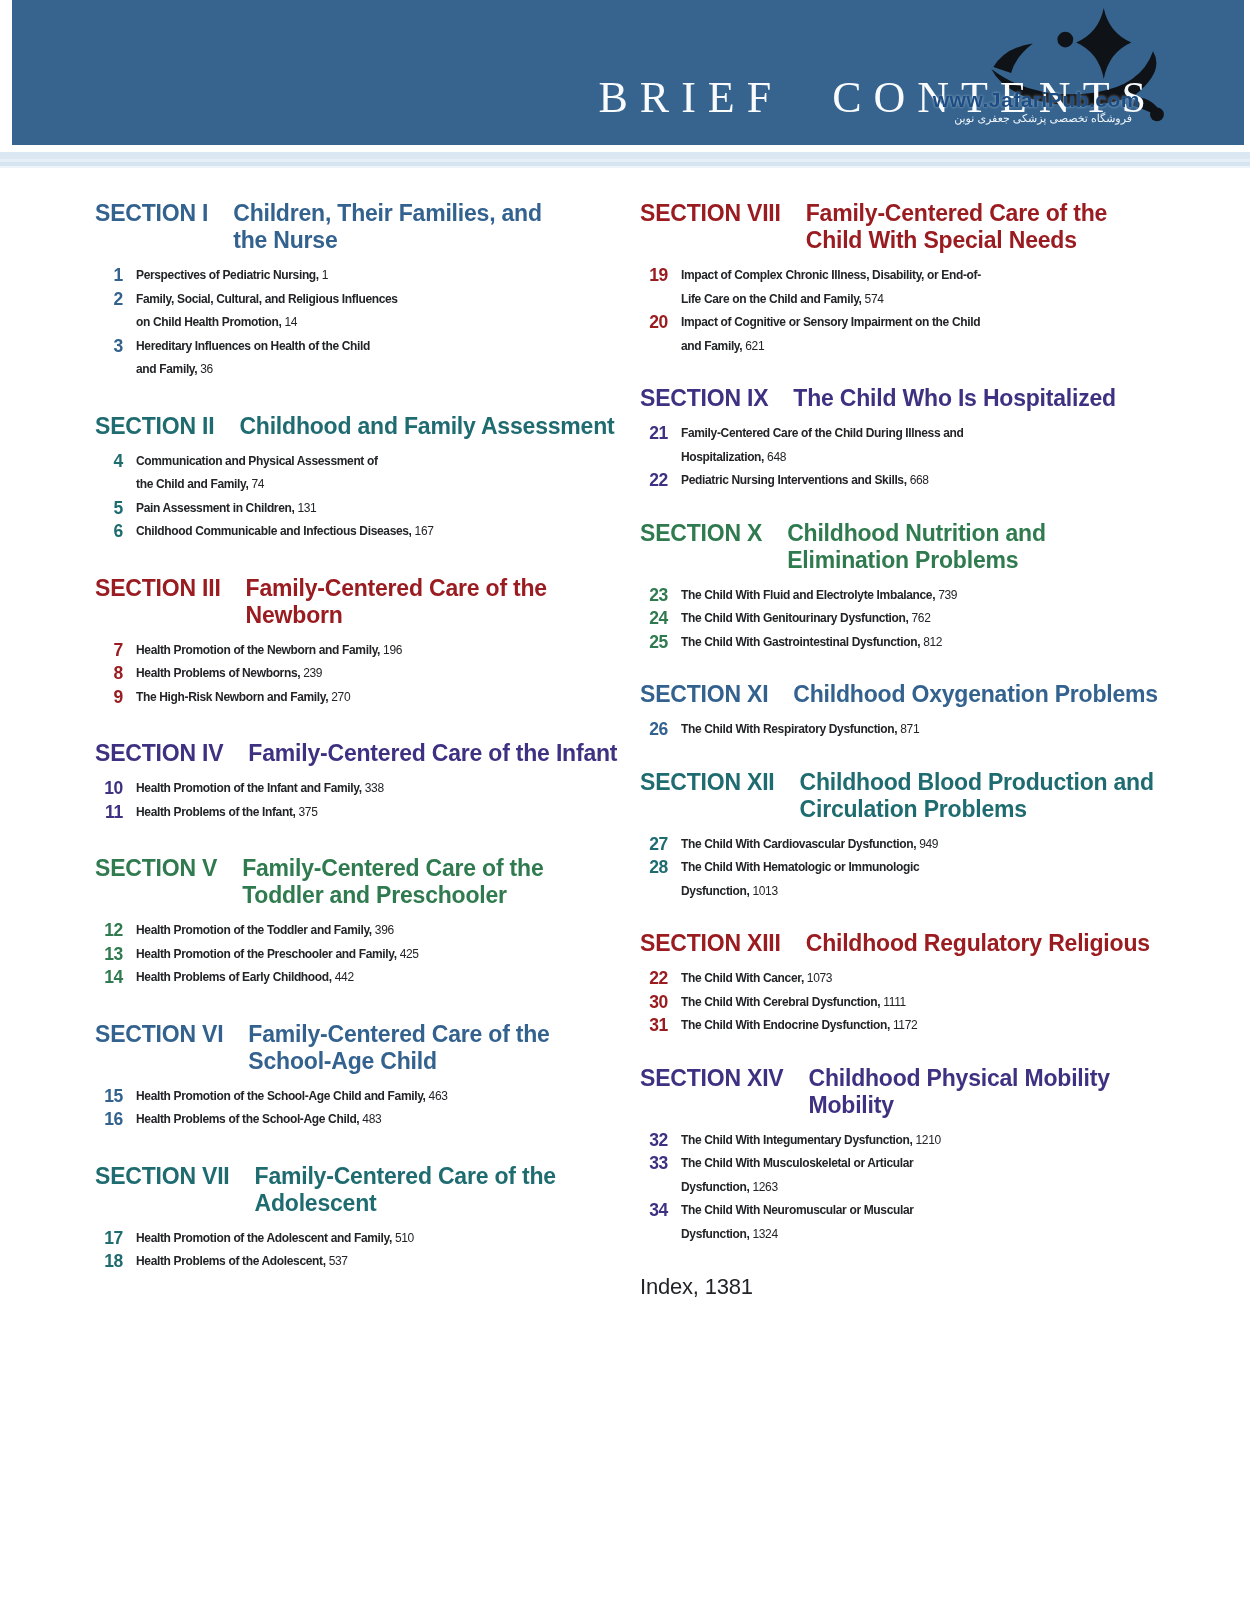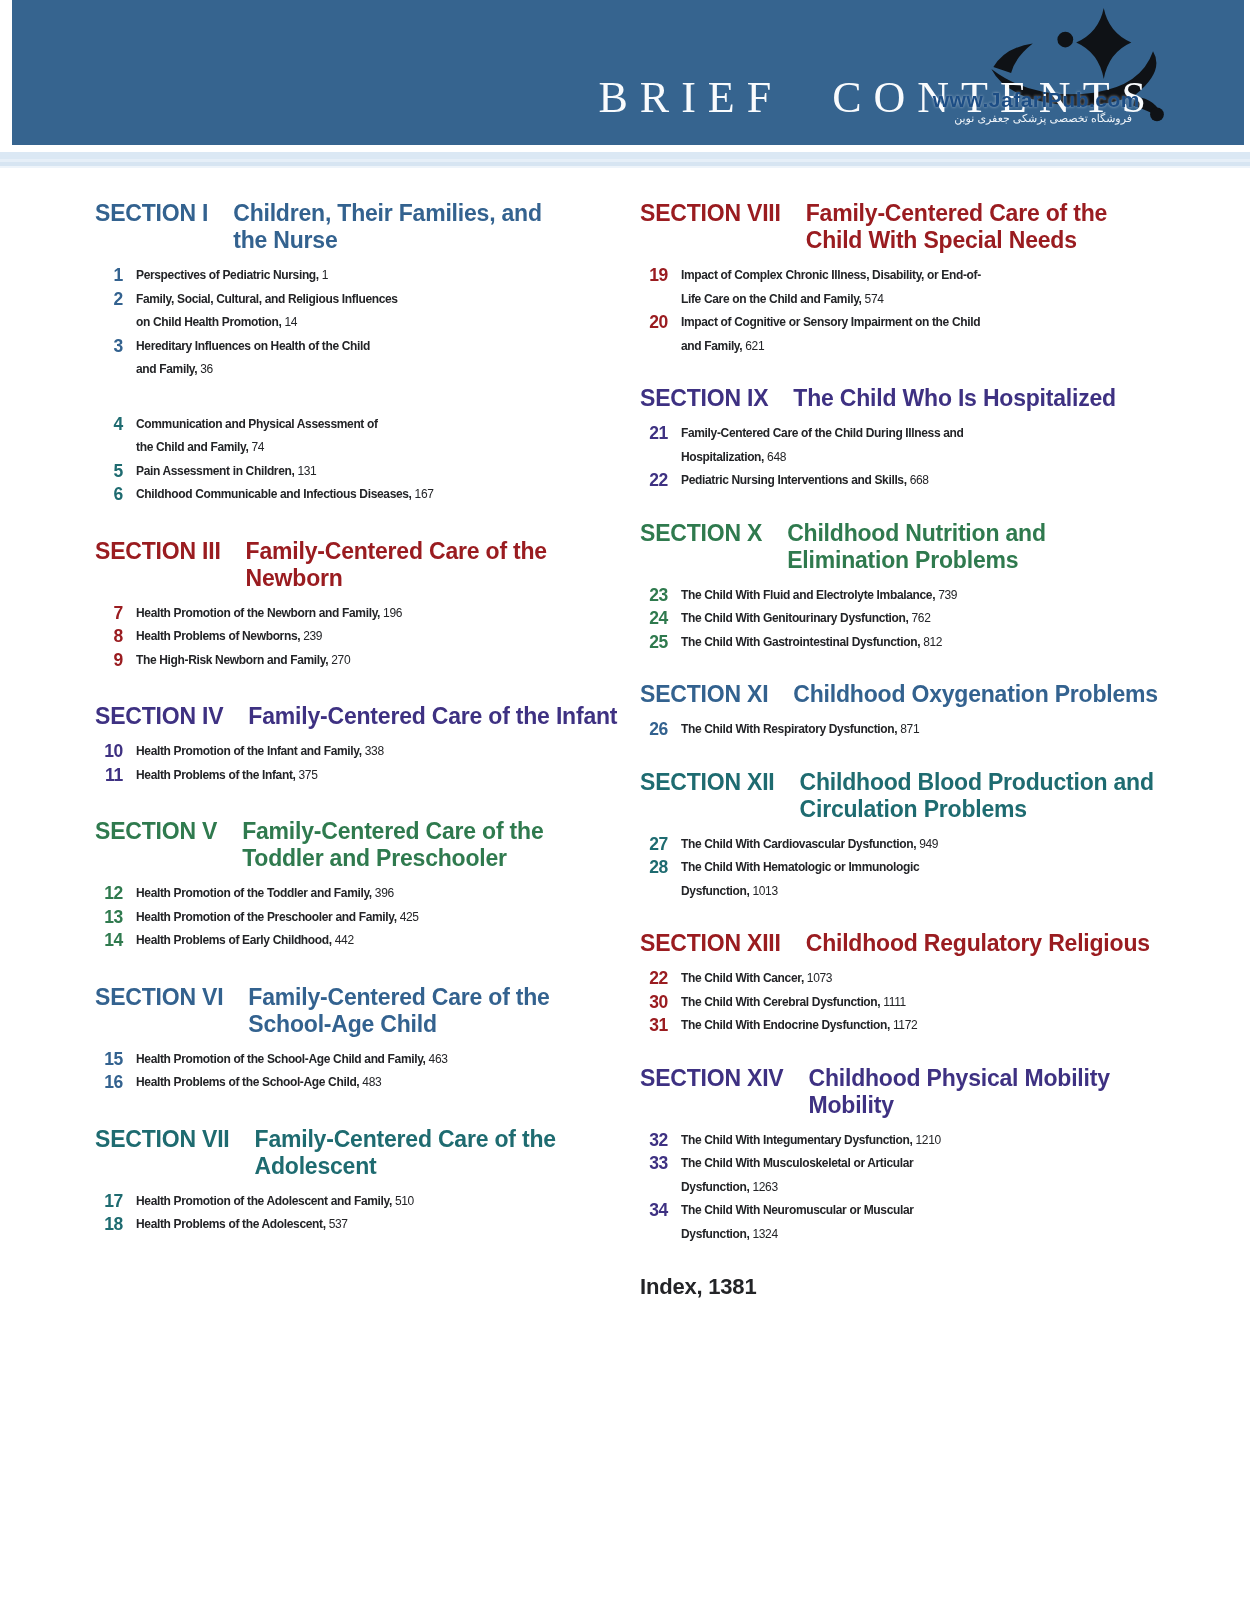--- a/index.html
+++ b/index.html
@@ -62,21 +62,21 @@
     letter-spacing:-0.3px; color:var(--sec);
   }
   .chapter .body {
     font-weight:bold; font-size:12px; line-height:23.5px;
     letter-spacing:-0.35px; color:#232427;
   }
   .chapter .line { white-space:nowrap; }
   .pg { font-weight:normal; }
 
   .index-row {
-    margin-top:26px; font-weight:bold; font-size:22px; line-height:27px;
+    margin-top:26px; font-weight:normal; font-size:22px; line-height:27px;
     letter-spacing:-0.2px; color:#232427;
   }
 </style>
 </head>
 <body>
 
 <div class="page">
 
   <header class="banner">
     <div class="logo">
@@ -118,20 +118,24 @@
           <div class="chapter">
             <span class="num">2</span>
             <span class="body"><span class="line">Family, Social, Cultural, and Religious Influences</span><br><span class="line">on Child Health Promotion, <span class="pg">14</span></span></span>
           </div>
           <div class="chapter">
             <span class="num">3</span>
             <span class="body"><span class="line">Hereditary Influences on Health of the Child</span><br><span class="line">and Family, <span class="pg">36</span></span></span>
           </div>
         </div>
         <div class="section" style="--sec: #1e6b70;">
+          <div class="heading">
+            <span class="label">SECTION II</span>
+            <span class="stitle"><span class="hline">Childhood and Family Assessment</span></span>
+          </div>
           <div class="chapter">
             <span class="num">4</span>
             <span class="body"><span class="line">Communication and Physical Assessment of</span><br><span class="line">the Child and Family, <span class="pg">74</span></span></span>
           </div>
           <div class="chapter">
             <span class="num">5</span>
             <span class="body"><span class="line">Pain Assessment in Children, <span class="pg">131</span></span></span>
           </div>
           <div class="chapter">
             <span class="num">6</span>

